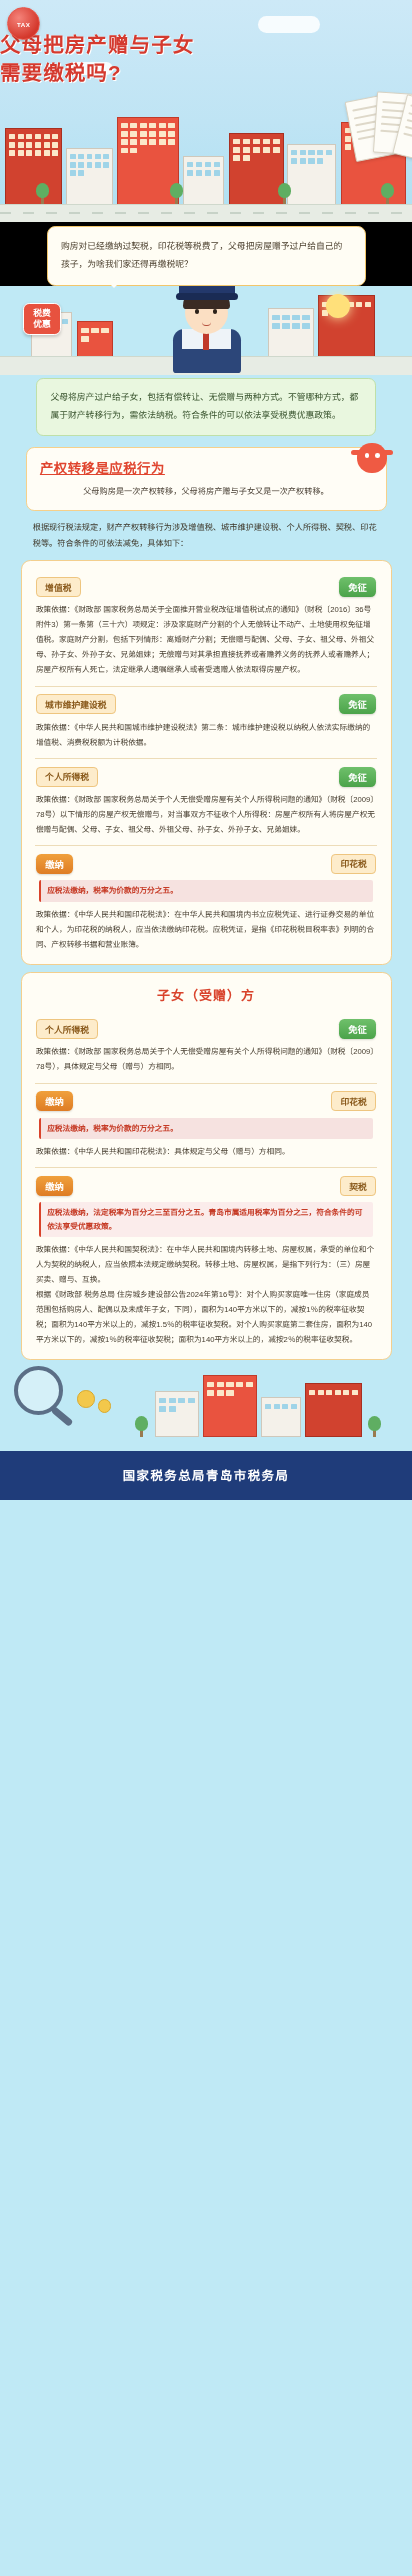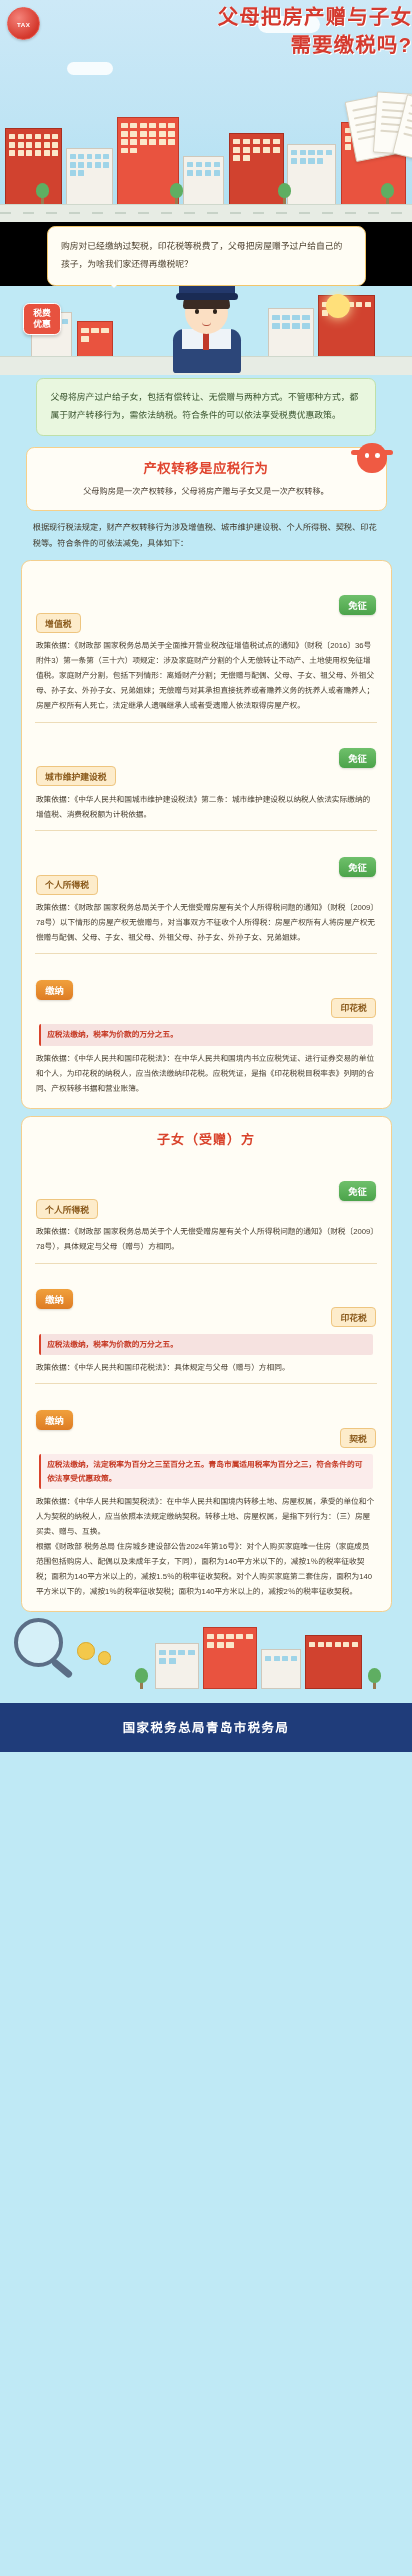--- a/index.html
+++ b/index.html
@@ -13,22 +13,22 @@
   
   .header {
     position: relative;
     height: 222px;
     background: linear-gradient(180deg, #cde9f7 0%, #bfe4f4 55%, #aee0f2 100%);
     overflow: hidden;
   }
   .hdr-title {
     position: relative;
     z-index: 6;
-    text-align: right;
-    padding-top: 3px;
+    text-align: left;
+    padding-top: 31px;
     color: #d43a2f;
     font-size: 20.6px;
     font-weight: bold;
     line-height: 1.35;
     letter-spacing: 1px;
     text-shadow: 1px 1px 0 #fff, -0.5px -0.5px 0 #fff;
   }
   .hdr-title span { display: block; }
   .seal {
     position: absolute;
@@ -155,21 +155,21 @@
     line-height: 2.0;
   }
 
   
   .sec-transfer {
     margin: 11.3px auto 0; width: 361px;
     background: #fffdf6; border: 1.5px solid #f6d08a; border-radius: 8.2px;
     padding: 9.3px 13.4px 11.3px; position: relative;
   }
   .sec-transfer h2 {
-    text-align:center; color:#e0452f; font-size: 13.4px; font-weight:bold; letter-spacing:0.5px;
+    text-align:left; color:#e0452f; font-size: 13.4px; font-weight:bold; letter-spacing:0.5px;text-decoration:underline;
   }
   .sec-transfer p { margin-top: 6.2px; font-size: 8.2px; color:#4a4035; line-height: 1.9; text-align:center;}
   .mascot { position:absolute; right:-4.1px; top:-13.4px; width:36px; height:39px; z-index:4;}
   .mascot .m-body{position:absolute;left:3.1px;top:8.2px;width:30px;height:30px;background:#ef5a43;border-radius:14.4px;}
   .mascot .m-eye{position:absolute;top:18.5px;width:4.6px;height:4.6px;background:#fff;border-radius:50%;}
   .mascot .m-arm{position:absolute;top:15.5px;width:10.3px;height:4.6px;background:#ef5a43;border-radius:3.1px;}
 
   .rule-intro {
     margin: 8.2px auto 0; width: 361px;
     font-size: 8.2px; color: #3d3628; line-height: 2.0;
@@ -183,21 +183,21 @@
     padding: 8.2px 10.3px 12.4px; position: relative;
   }
   .card-title {
     text-align:center; color:#d9432c; font-size: 13px; font-weight:bold;
     letter-spacing: 1px; padding: 3.1px 0 7.2px;
   }
   .blk { position: relative; margin-top: 8.2px; padding: 0 4.1px; }
   .blk-head { display:flex; align-items:center; justify-content:space-between; }
   .blk-name {
     display:inline-block; background:#fdeccb; border:1px solid #eec57f; color:#8a5a1c;
-    font-size: 8.8px; font-weight:bold; border-radius: 4.1px; padding: 2.6px 8.2px; margin-top: 36px;
+    font-size: 8.8px; font-weight:bold; border-radius: 4.1px; padding: 2.6px 8.2px;
   }
   .tag {
     display:inline-block; color:#fff; font-size: 9.3px; font-weight:bold;
     border-radius: 5.2px; padding: 3.1px 9.3px; box-shadow: 0 1px 2.1px rgba(0,0,0,.15);
   }
   .tag.exempt { background: linear-gradient(180deg,#6fc06b,#4ba34a); }
   .tag.pay    { background: linear-gradient(180deg,#f0a03c,#de7c24); }
   .blk-body {
     margin-top: 5.2px; font-size: 7.7px; color: #453c2e; line-height: 1.95;
     text-indent: 0;

